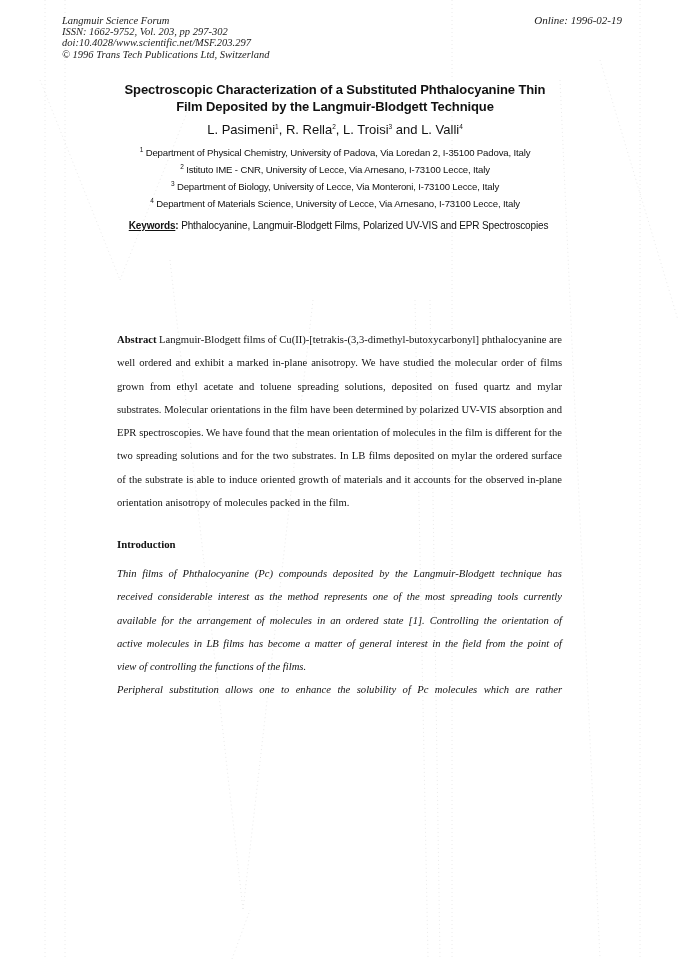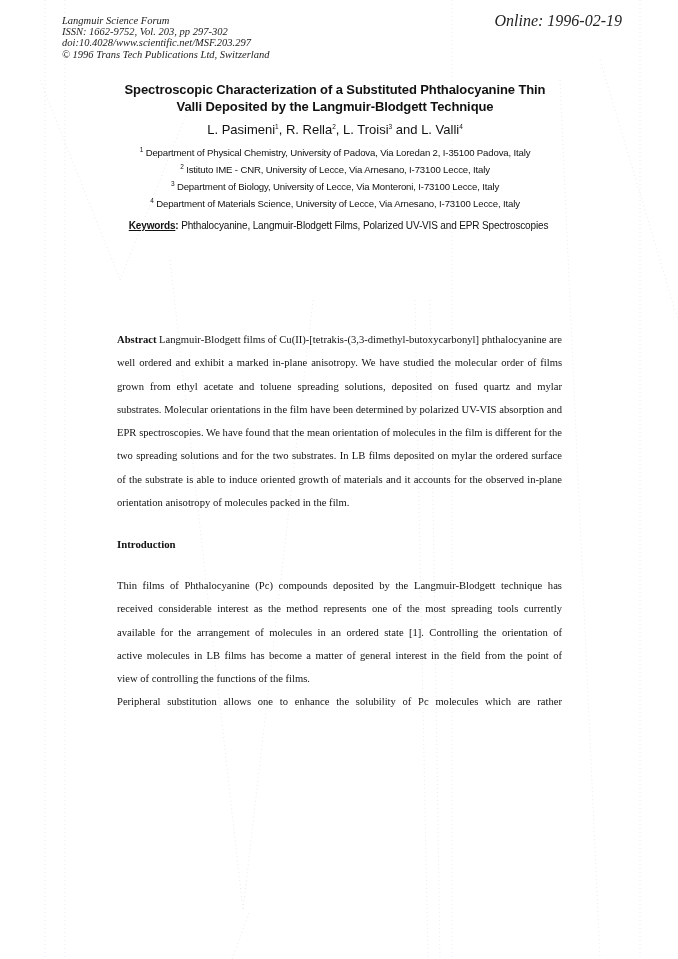--- a/index.html
+++ b/index.html
@@ -30,21 +30,21 @@
       line-height: 11.2px;
       color: #222;
     }
     .header-left div { white-space: nowrap; }
     .header-right {
       position: absolute;
       right: 56px;
       top: 15px;
       font-family: "Liberation Serif", "DejaVu Serif", serif;
       font-style: italic;
-      font-size: 16px;
+      font-size: 11px;
       line-height: 11.2px;
       color: #222;
     }
     .title {
       position: absolute;
       left: 60px;
       width: 550px;
       top: 82px;
       text-align: center;
       font-family: "Liberation Sans", "DejaVu Sans", sans-serif;
@@ -119,22 +119,23 @@
     .intro-heading {
       position: absolute;
       left: 117px;
       top: 538px;
       font-family: "Liberation Serif", "DejaVu Serif", serif;
       font-size: 10.8px;
       font-weight: bold;
       color: #111;
     }
     .intro {
-      top: 574px;
+      top: 562px;
       line-height: 23.3px;
+      font-style: italic;
     }
     .intro .line {
       display: block;
       text-align: justify;
       text-align-last: justify;
       white-space: nowrap;
       height: 23.3px;
     }
     .intro .line.last {
       text-align-last: left;
@@ -165,21 +166,21 @@
   <div>Langmuir Science Forum</div>
   <div>ISSN: 1662-9752, Vol. 203, pp 297-302</div>
   <div>doi:10.4028/www.scientific.net/MSF.203.297</div>
   <div>© 1996 Trans Tech Publications Ltd, Switzerland</div>
 </div>
 
 <div class="header-right">Online: 1996-02-19</div>
 
 <div class="title">
   <div>Spectroscopic Characterization of a Substituted Phthalocyanine Thin</div>
-  <div>Valli Deposited by the Langmuir-Blodgett Technique</div>
+  <div>Film Deposited by the Langmuir-Blodgett Technique</div>
 </div>
 
 <div class="authors">
   <span>L. Pasimeni</span><sup>1</sup><span>, </span><span>R. Rella</span><sup>2</sup><span>, </span><span>L. Troisi</span><sup>3</sup><span> and </span><span>L. Valli</span><sup>4</sup>
 </div>
 
 <div class="affiliations">
   <div class="affil"><sup>1</sup> <span>Department of Physical Chemistry, University of Padova, Via Loredan 2, I-35100 Padova, Italy</span></div>
   <div class="affil"><sup>2</sup> <span>Istituto IME - CNR, University of Lecce, Via Arnesano, I-73100 Lecce, Italy</span></div>
   <div class="affil"><sup>3</sup> <span>Department of Biology, University of Lecce, Via Monteroni, I-73100 Lecce, Italy</span></div>

